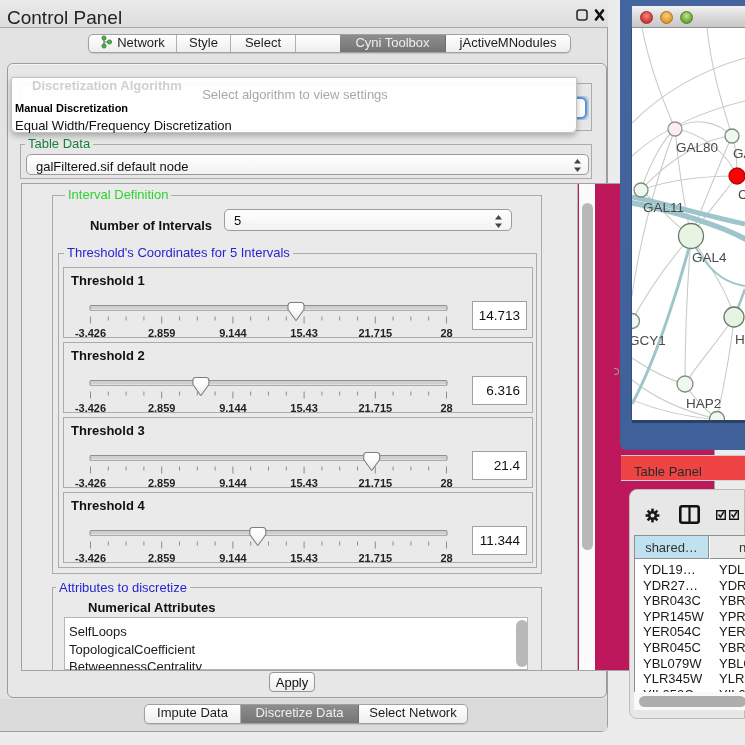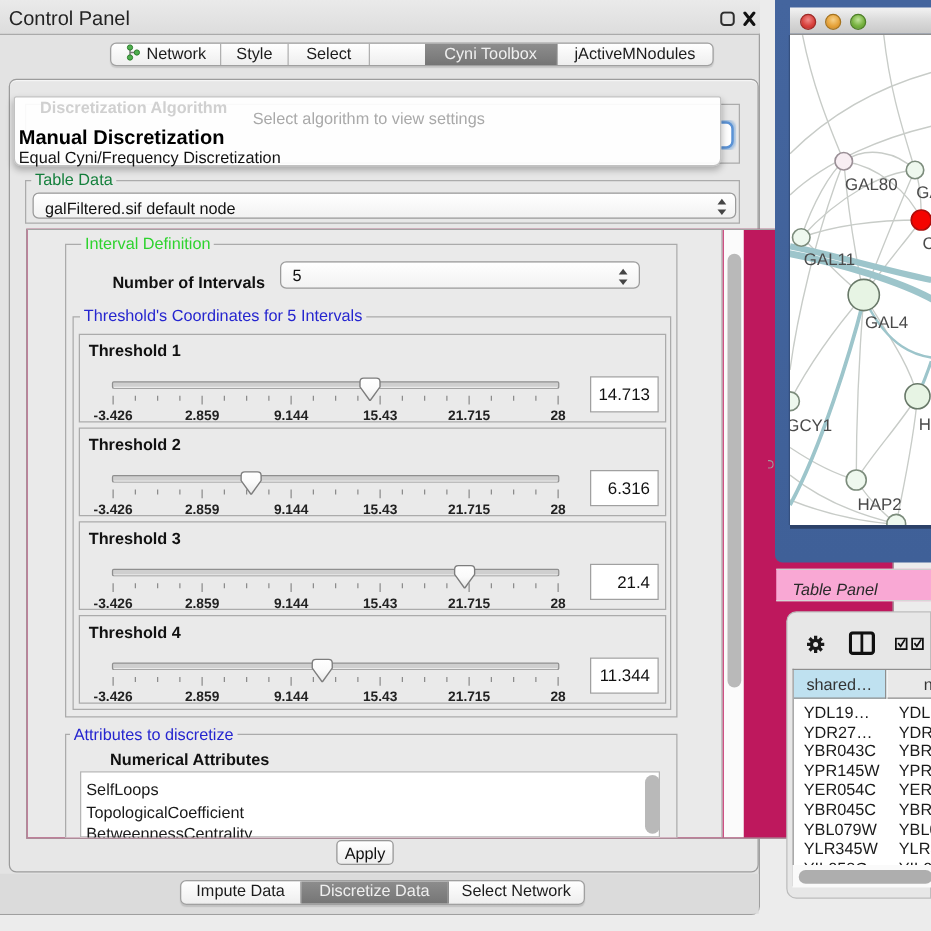--- a/index.html
+++ b/index.html
@@ -5,21 +5,21 @@
 * { margin:0; padding:0; box-sizing:border-box; }
 html,body { width:745px; height:745px; overflow:hidden; }
 body { background:#ececec; font-family:"Liberation Sans", sans-serif; position:relative; }
 .abs { position:absolute; }
 
 
 #ctrlwin { left:0; top:0; width:608px; height:732px; background:#e3e3e3;
   border-right:1px solid #9f9f9f; border-bottom:1px solid #9f9f9f; border-radius:0 0 7px 0; }
 #titlebar { left:0; top:0; width:608px; height:28px;
   background:linear-gradient(#eaeaea,#dddddd); border-bottom:1px solid #aaaaaa; }
-#titlebar .t { position:absolute; left:7px; top:7px; font-size:16px; color:#232323; }
+#titlebar .t { position:absolute; left:7px; top:7px; font-size:19px; color:#232323; }
 
 
 .seg { display:flex; border:1px solid #a0a0a0; border-radius:5px; overflow:hidden;
   background:linear-gradient(#ffffff,#eeeeee); box-shadow:0 1px 1px rgba(0,0,0,0.12); }
 .seg .s { font-size:13px; color:#1c1c1c; display:flex; justify-content:center;
   border-right:1px solid #b0b0b0; white-space:nowrap; }
 .seg .s:last-child { border-right:none; }
 .seg .sel { background:linear-gradient(#8d8d8d,#757575); color:#efefef; border-right-color:#6c6c6c; }
 
 
@@ -54,22 +54,22 @@
   z-index:50; }
 
 
 #netframe { left:620px; top:0; width:125px; height:450px;
   background:linear-gradient(#44659e,#3f6098); border-radius:0 0 0 6px; }
 #nettitle { left:632px; top:6px; width:113px; height:22px;
   background:linear-gradient(#f3f3f3 0%,#dcdcdc 45%,#c8c8c8 100%); border-bottom:1px solid #8f8f8f; }
 #netcontent { left:632px; top:28px; width:113px; height:392px; background:#ffffff; }
 .light { position:absolute; width:13px; height:13px; border-radius:50%; }
 
-#tablepanelbar { left:621px; top:455px; width:124px; height:26px; background:#f9a8d4;
-  border-top:1px solid #cdcdcd; border-bottom:1px solid #d6d6d6;font-style:italic; }
+#tablepanelbar { left:621px; top:455px; width:124px; height:26px; background:#ef4444;
+  border-top:1px solid #cdcdcd; border-bottom:1px solid #d6d6d6; }
 #tablepanelbar .t { position:absolute; left:13px; top:8px; font-size:13px; color:#2a2a2a; }
 
 #tablebox { left:629px; top:489px; width:116px; height:230px; background:#e7e7e7;
   border:1px solid #bdbdbd; border-radius:8px 0 0 8px; }
 </style>
 </head>
 <body>
 
 <div id="ctrlwin" class="abs">
   <div id="titlebar" class="abs">
@@ -325,22 +325,22 @@
   <div class="abs" style="left:0;top:699px;width:607px;height:32px;background:#dbdbdb;"></div>
   <div class="seg abs" style="left:144px;top:704px;height:20px;">
     <div class="s" style="width:96px;">Impute Data</div>
     <div class="s sel" style="width:118px;">Discretize Data</div>
     <div class="s" style="width:108px;">Select Network</div>
   </div>
 
   <div id="popup" class="abs">
     <div class="abs" style="left:0;top:9px;width:566px;text-align:center;font-size:13px;color:#a9a9a9;">Select algorithm to view settings</div>
     <div class="abs" style="left:20px;top:0px;font-size:13px;font-weight:bold;color:#d0d0d0;">Discretization Algorithm</div>
-    <div class="abs" style="left:3px;top:24px;font-size:16px;font-weight:bold;color:#000;">Manual Discretization</div>
-    <div class="abs" style="left:3px;top:40px;font-size:13px;color:#111;">Equal Cyni/Frequency Discretization</div>
+    <div class="abs" style="left:3px;top:24px;font-size:11px;font-weight:bold;color:#000;">Manual Discretization</div>
+    <div class="abs" style="left:3px;top:40px;font-size:13px;color:#111;">Equal Width/Frequency Discretization</div>
   </div>
 </div>
 
 <div id="netframe" class="abs"></div>
 <div id="nettitle" class="abs">
   <div class="light" style="left:8px;top:5px;background:radial-gradient(circle at 50% 35%,#f08a88 0%,#d8423e 55%,#b92724 100%);border:0.5px solid #9d2a27;"></div>
   <div class="light" style="left:28px;top:5px;background:radial-gradient(circle at 50% 35%,#f6d087 0%,#e6a33b 55%,#c88423 100%);border:0.5px solid #a5731f;"></div>
   <div class="light" style="left:48px;top:5px;background:radial-gradient(circle at 50% 35%,#c0e49a 0%,#77b240 55%,#5c9630 100%);border:0.5px solid #4e7f28;"></div>
 </div>
 <div class="abs" style="left:632px;top:420px;width:113px;height:3px;background:#2c4168;"></div>

